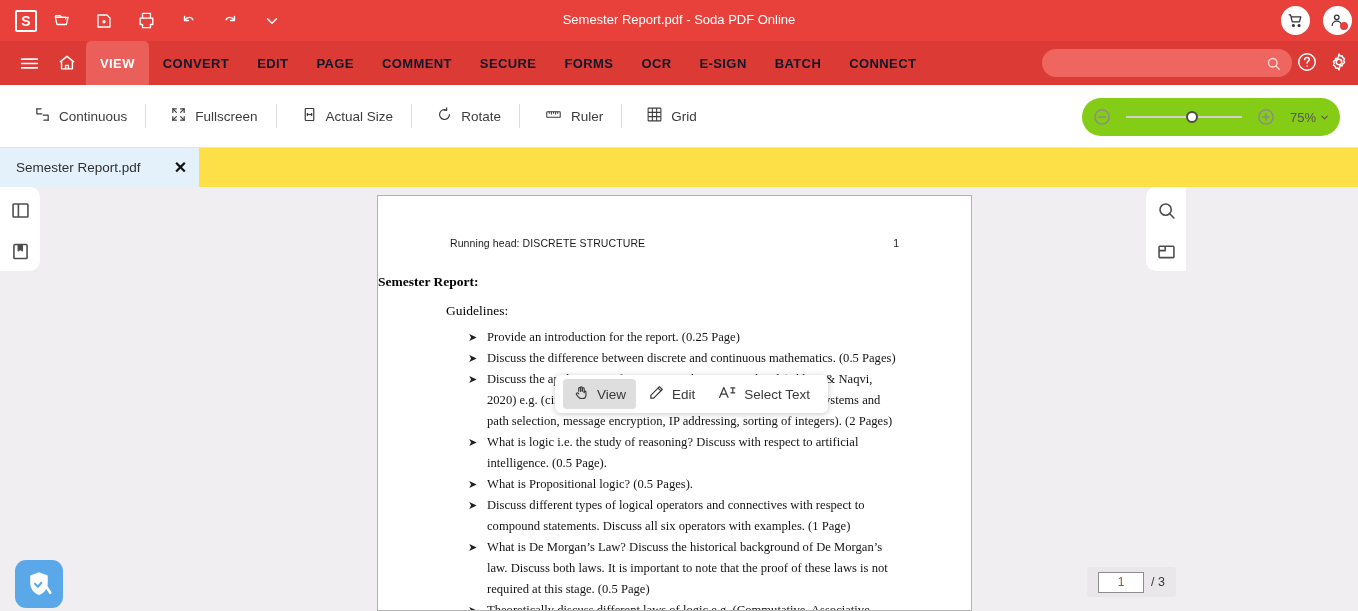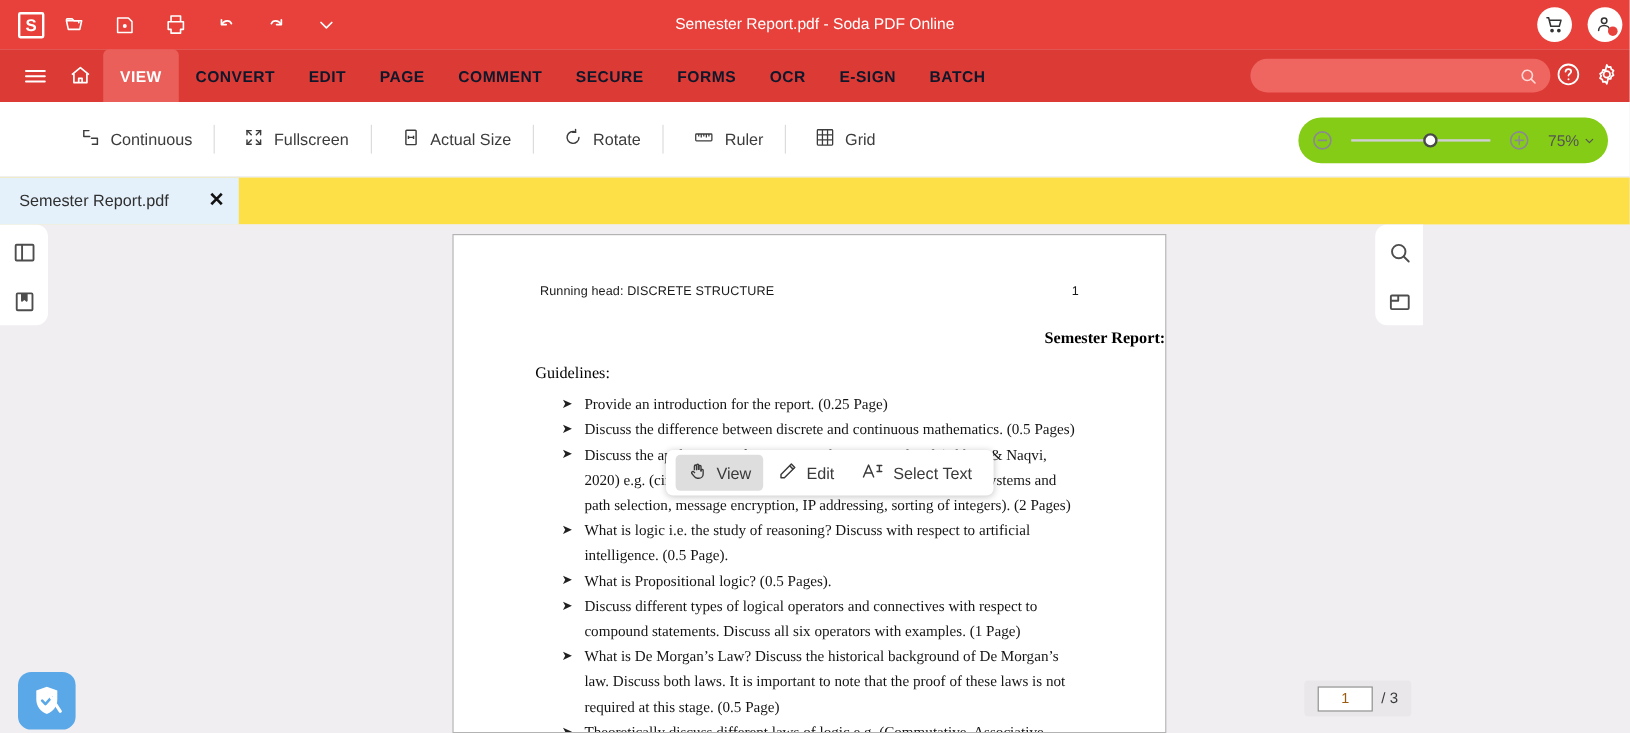--- a/index.html
+++ b/index.html
@@ -89,21 +89,20 @@
   }
   #help-icon { right: 40px; }
   #settings-icon { right: 8px; }
 
   
   .viewbar {
     position: absolute; left: 0; top: 85px; width: 1358px; height: 63px;
     background: #ffffff;
     display: flex; align-items: center;
     border-bottom: 1px solid #e6e6e6;
-    padding-left: 33px;
   }
   .vb-btn {
     display: flex; align-items: center; gap: 8px;
     padding: 6px 14px; margin-left: 6px;
     color: #3c3c3c; font-size: 13.5px; cursor: pointer;
     border-radius: 4px;
   }
   .vb-btn:first-child { margin-left: 20px; }
   .vb-sep { width: 1px; height: 24px; background: #dcdcdc; margin: 0 4px; }
   .zoom-group {
@@ -180,21 +179,21 @@
     font-family: "Liberation Sans", sans-serif;
     font-size: 10.5px; color: #1a1a1a; letter-spacing: .1px;
   }
   .page-num {
     position: absolute; right: 72px; top: 41px;
     font-family: "Liberation Sans", sans-serif;
     font-size: 10.5px; color: #1a1a1a;
   }
   .doc-title {
     position: absolute; left: 0; right: 0; top: 78px;
-    text-align: right; font-size: 13.5px; font-weight: bold; color: #000;
+    text-align: left; font-size: 13.5px; font-weight: bold; color: #000;
   }
   .doc-sub {
     position: absolute; left: 68px; top: 107px;
     font-size: 13.5px; font-weight: normal; color: #000;
   }
   .bullets {
     position: absolute; left: 78px; top: 131px; width: 440px;
     font-size: 12.6px; color: #141414; line-height: 21px;
   }
   .bullet { position: relative; padding-left: 31px; }
@@ -320,20 +319,21 @@
   <div class="menu-item active">VIEW</div>
   <div class="menu-item">CONVERT</div>
   <div class="menu-item">EDIT</div>
   <div class="menu-item">PAGE</div>
   <div class="menu-item">COMMENT</div>
   <div class="menu-item">SECURE</div>
   <div class="menu-item">FORMS</div>
   <div class="menu-item">OCR</div>
   <div class="menu-item">E-SIGN</div>
   <div class="menu-item">BATCH</div>
+  <div class="menu-item">CONNECT</div>
 
   <div class="search-wrap">
     <input value="" placeholder="" style="">
     <span class="search-ic">
       <svg width="17" height="17" viewBox="0 0 24 24" fill="none" stroke="#ffd9d6" stroke-width="1.9" stroke-linecap="round">
         <circle cx="11" cy="11" r="6"></circle>
           <path d="M15.5 15.5L20 20"></path>
       </svg>
     </span>
   </div>

